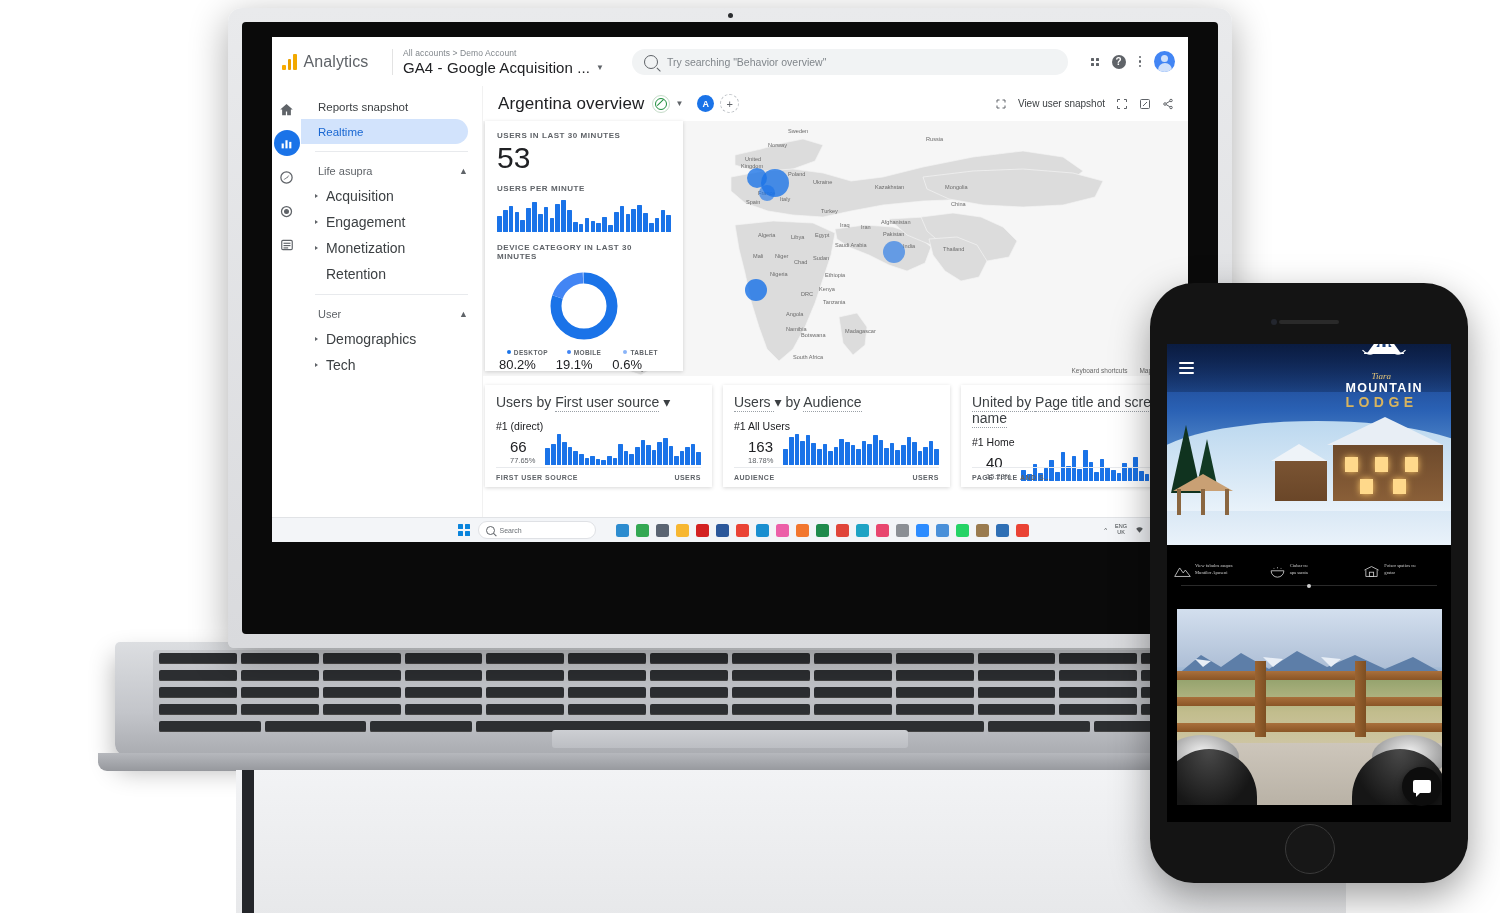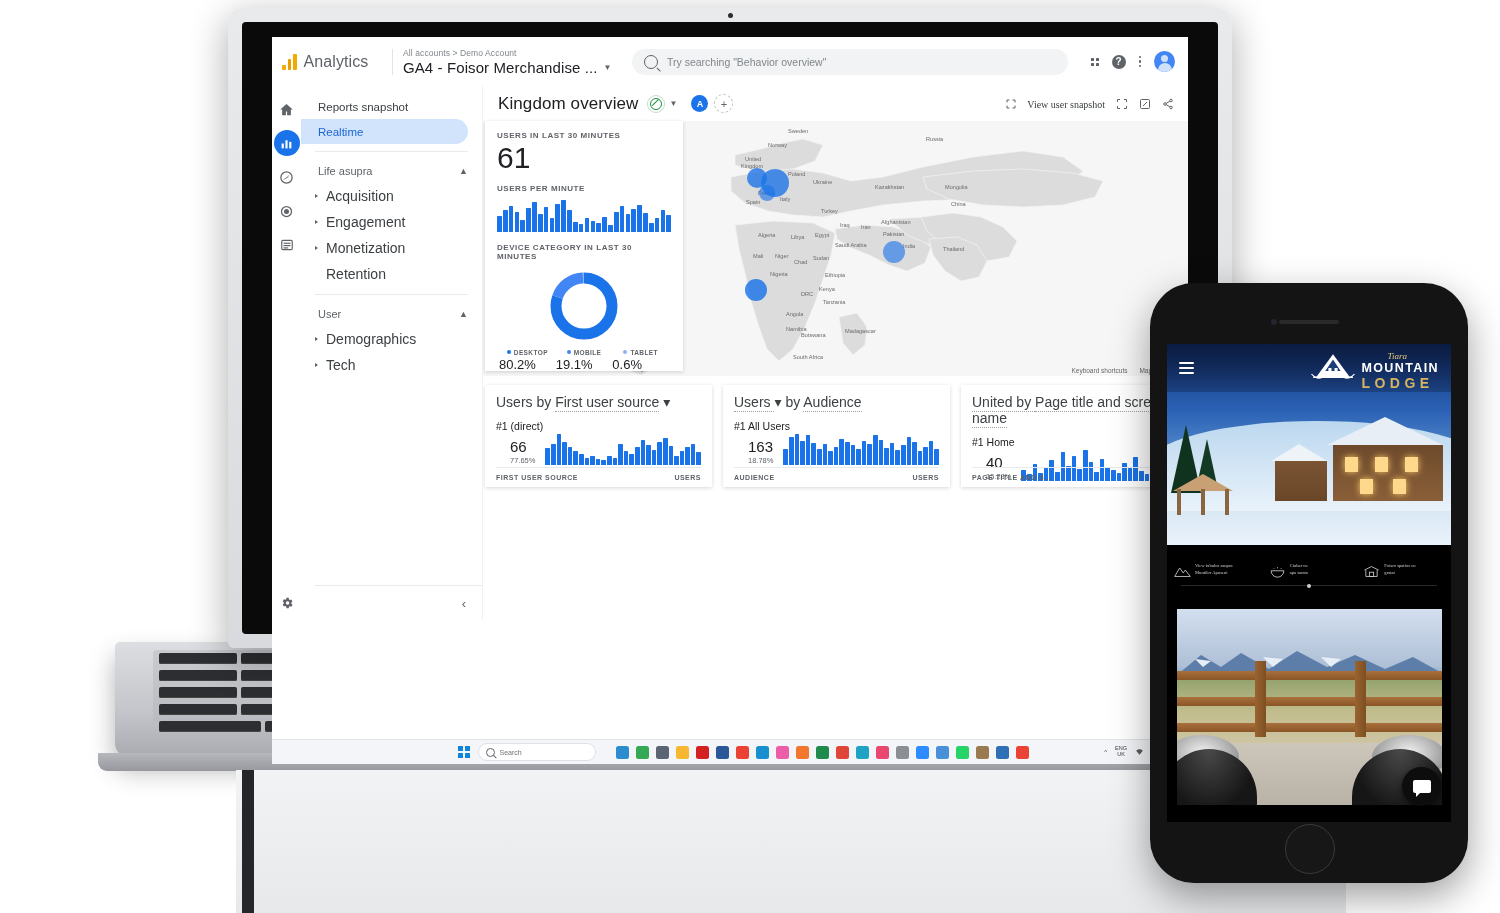--- a/index.html
+++ b/index.html
@@ -9,21 +9,21 @@
   
   #laptop{position:absolute;left:228px;top:8px;width:1004px;height:640px;}
   .lid{position:absolute;left:0;top:0;width:1004px;height:640px;
        background:linear-gradient(180deg,#e9eaec 0%,#d9dadd 100%);
        border-radius:14px 14px 6px 6px;
        box-shadow:0 10px 38px rgba(0,0,0,.33);}
   .lid-inner{position:absolute;left:14px;top:14px;right:14px;bottom:14px;
        background:#0a0a0a;border-radius:4px;}
   .cam{position:absolute;left:50%;top:5px;width:5px;height:5px;margin-left:-2.5px;
        border-radius:50%;background:#2b2d30;}
-  .screen{position:absolute;left:44px;top:29px;width:916px;height:727px;
+  .screen{position:absolute;left:44px;top:29px;width:916px;height:505px;
        background:#ffffff;overflow:hidden;}
 
   .base{position:absolute;left:-113px;top:634px;width:1230px;height:114px;
         background:linear-gradient(180deg,#dcdee1 0%,#c3c5ca 62%,#a9abb0 100%);
         border-radius:5px 5px 12px 12px;box-shadow:0 14px 26px rgba(0,0,0,.30);}
   .kb{position:absolute;left:38px;top:8px;width:1154px;height:72px;
       background:linear-gradient(180deg,#c9cbcf 0%,#b9bbc0 100%);border-radius:4px;}
   .keyrow{display:flex;gap:4px;padding:3px 6px;}
   .key{flex:1;height:11px;background:#2c2e31;border-radius:2px;
        box-shadow:inset 0 -1px 0 #444;}
@@ -109,21 +109,21 @@
        display:flex;align-items:center;justify-content:center;}
   .chip-ok .ring{width:10px;height:10px;border:1.4px solid #1e8e3e;border-radius:50%;
        position:relative;}
   .chip-ok .ring::after{content:"";position:absolute;left:0px;top:3.5px;width:9px;height:1.3px;
        background:#1e8e3e;transform:rotate(-45deg);}
   .chip-car{font-size:8px;color:#5f6368;margin-left:5px;}
   .aud-a{width:17px;height:17px;border-radius:50%;background:#1a73e8;color:#fff;font-size:9px;
        display:flex;align-items:center;justify-content:center;margin-left:14px;font-weight:bold;}
   .aud-plus{width:17px;height:17px;border-radius:50%;border:1px dashed #bdc1c6;color:#5f6368;
        font-size:11px;display:flex;align-items:center;justify-content:center;margin-left:6px;}
-  .c-tools{margin-left:auto;display:flex;align-items:flex-end;gap:10px;font-family:Liberation Serif, serif;}
+  .c-tools{margin-left:auto;display:flex;align-items:center;gap:10px;}
   .tool-lbl{font-size:10px;color:#3c4043;}
   .ic-sm{width:13px;height:13px;color:#5f6368;display:flex;align-items:center;justify-content:center;}
 
   
   .map-panel{position:absolute;left:0;top:35px;width:705px;height:255px;background:#fff;}
   .map{position:absolute;left:0;top:0;width:705px;height:255px;background:#f4f4f4;overflow:hidden;}
   .map svg{position:absolute;left:0;top:0;}
   .mapattr{position:absolute;right:4px;bottom:2px;font-size:6.5px;color:#676767;
        display:flex;gap:12px;}
   .rt-card{position:absolute;left:2px;top:0;width:198px;height:250px;background:#fff;
@@ -190,21 +190,21 @@
   .ph-home{position:absolute;left:50%;margin-left:-24px;bottom:9px;width:48px;height:48px;
        border-radius:50%;border:1.5px solid #3a3a3a;background:#171717;}
 
   .hero{position:relative;width:284px;height:201px;overflow:hidden;
        background:linear-gradient(180deg,#1a3f86 0%,#2459a8 34%,#3a76c4 62%,#cfe0f2 100%);}
   .hero-topbar{position:absolute;left:0;top:0;width:284px;height:48px;
        background:linear-gradient(180deg,rgba(8,22,52,.82),rgba(8,22,52,.30));
        display:flex;align-items:center;z-index:4;}
   .burger{margin-left:12px;display:flex;flex-direction:column;gap:3px;}
   .burger i{width:15px;height:2px;background:#fff;border-radius:1px;display:block;}
-  .brand{margin-left:auto;margin-right:12px;display:flex;align-items:center;gap:5px;}
+  .brand{margin-left:auto;margin-right:28px;display:flex;align-items:center;gap:5px;flex-direction:column;}
   .brand-txt{line-height:1;text-align:left;}
   .brand-tiara{font-family:"Liberation Serif",serif;font-style:italic;font-size:9px;
        color:#e8c87a;margin-left:26px;}
   .brand-m{font-size:12.5px;color:#fff;letter-spacing:1.4px;font-weight:bold;}
   .brand-l{font-size:14px;color:#d8b45e;letter-spacing:4.5px;font-weight:bold;margin-top:1px;}
   .hero-sky{position:absolute;left:0;top:0;width:284px;height:120px;
        background:linear-gradient(180deg,#16367a 0%,#2a61b4 55%,#5d93d0 100%);}
   .hero-snow{position:absolute;left:0;bottom:0;width:284px;height:92px;
        background:linear-gradient(180deg,#9dc2e4 0%,#cfe2f2 40%,#eaf2fa 100%);}
   .snow-curve{position:absolute;left:-20px;bottom:34px;width:340px;height:90px;
@@ -364,21 +364,21 @@
             <i class="lb lb1"></i>
               <i class="lb lb2"></i>
               <i class="lb lb3"></i>
           </span>
           <span class="logo-text">Analytics</span>
         </div>
         <div class="divider-v"></div>
         <div class="acct">
           <div class="crumb">All accounts  &gt;  Demo Account</div>
           <div class="acct-row">
-            <span class="acct-name">GA4 - Foisor Merchandise ...</span>
+            <span class="acct-name">GA4 - Google Acquisition ...</span>
             <span class="caret">▼</span>
           </div>
         </div>
         <div class="searchbox">
           <span class="search-ic"></span>
           <span class="search-ph">Try searching "Behavior overview"</span>
         </div>
         <div class="top-right">
           <span class="grid-ic">
               <i></i>
@@ -471,21 +471,21 @@
         </div>
         <div class="nav-sub">
           <span class="tri"></span>
           <span>Tech</span>
         </div>
         <div class="nav-collapse">‹</div>
       </div>
 
       <div class="content">
         <div class="c-head">
-          <span class="c-title">Kingdom overview</span>
+          <span class="c-title">Argentina overview</span>
           <span class="chip-ok">
               <span class="ring"></span>
             </span>
           <span class="chip-car">▼</span>
           <span class="aud-a">A</span>
           <span class="aud-plus">+</span>
           <span class="c-tools">
             <span class="ic-sm">
               <svg width="12" height="12" viewBox="0 0 24 24" fill="none" stroke="#5f6368" stroke-width="2">
                   <path d="M4 9V4h5M20 9V4h-5M4 15v5h5M20 15v5h-5"></path>
@@ -598,21 +598,21 @@
                 </g>
             </svg>
             <div class="mapattr">
               <span>Keyboard shortcuts</span>
               <span>Map data ©202</span>
             </div>
           </div>
 
           <div class="rt-card">
             <div class="rt-lbl">USERS IN LAST 30 MINUTES</div>
-            <div class="rt-big">61</div>
+            <div class="rt-big">53</div>
             <div class="rt-lbl">USERS PER MINUTE</div>
             <div class="spark">
                 <i style="height: 50%;"></i>
                 <i style="height: 68.75%;"></i>
                 <i style="height: 81.25%;"></i>
                 <i style="height: 62.5%;"></i>
                 <i style="height: 37.5%;"></i>
                 <i style="height: 75%;"></i>
                 <i style="height: 93.75%;"></i>
                 <i style="height: 56.25%;"></i>

